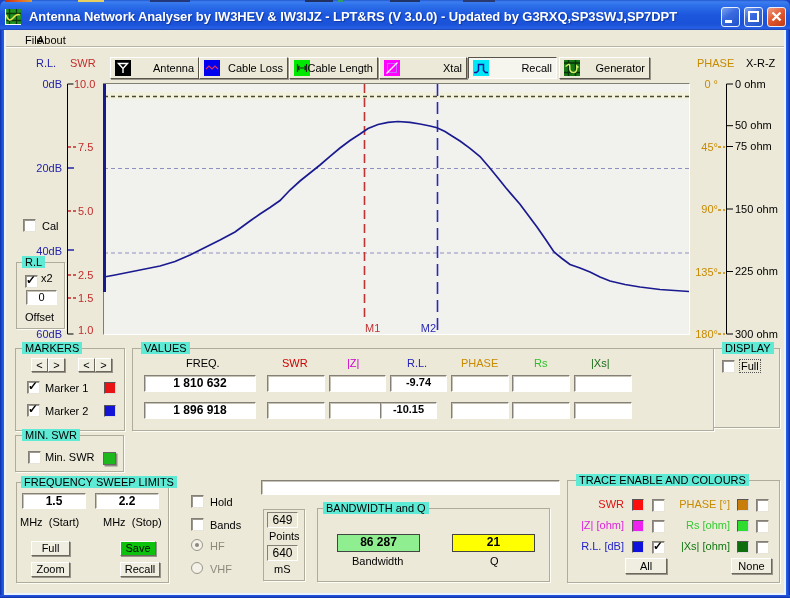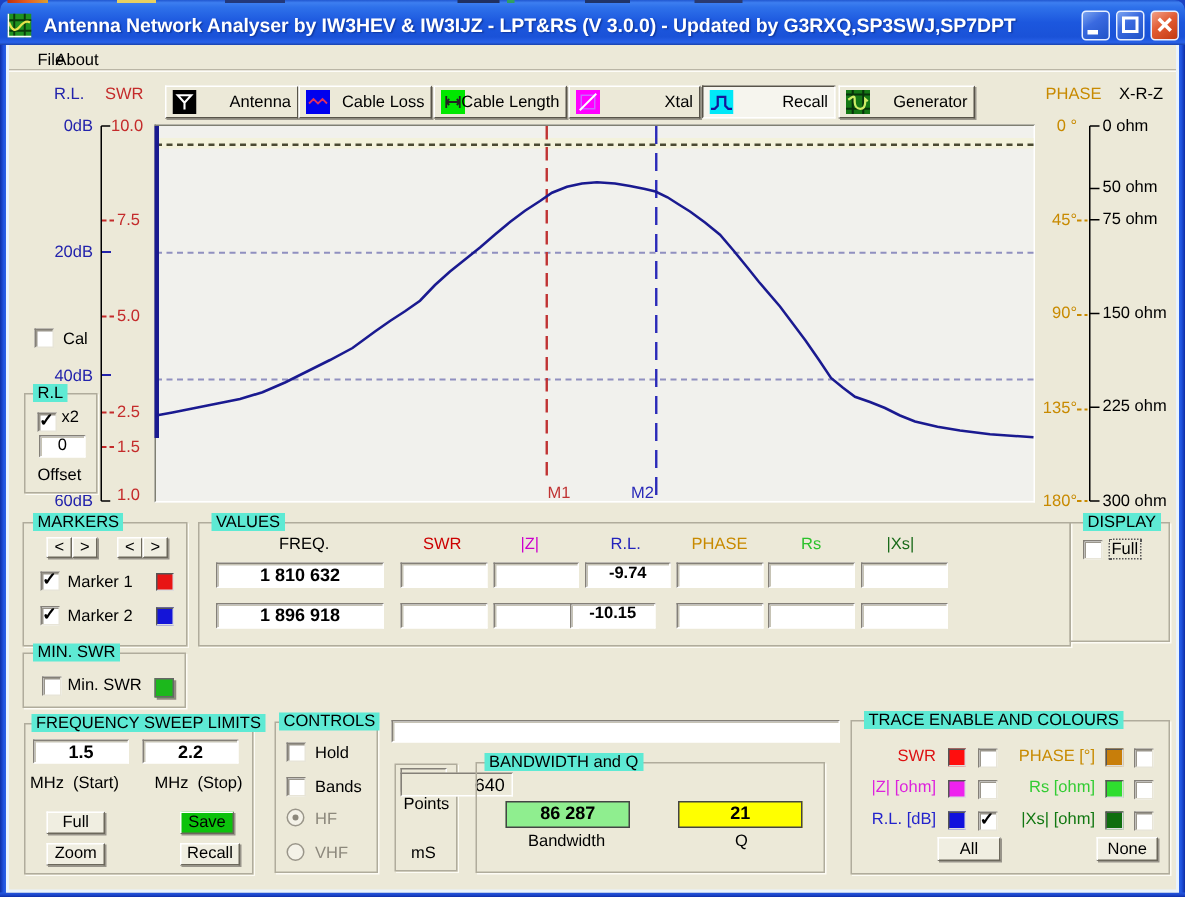--- a/index.html
+++ b/index.html
@@ -256,38 +256,35 @@
     </div>
   <div class="abs inp" style="left:22px;top:493px;width:62px;height:14px;">1.5</div>
   <div class="abs inp" style="left:95px;top:493px;width:62px;height:14px;">2.2</div>
   <div class="abs lbl" style="left:20px;top:516px;">MHz&nbsp; (Start)</div>
   <div class="abs lbl" style="left:103px;top:516px;">MHz&nbsp; (Stop)</div>
   <div class="abs btn" style="left:31px;top:541px;width:37px;height:13px;line-height:13px;">Full</div>
   <div class="abs btn" style="left:31px;top:562px;width:37px;height:13px;line-height:13px;">Zoom</div>
   <div class="abs btn" style="left:120px;top:541px;width:34px;height:13px;line-height:13px;background:#0CC20C;">Save</div>
   <div class="abs btn" style="left:120px;top:562px;width:38px;height:13px;line-height:13px;">Recall</div>
 
-  <div class="abs gb" style="left:183px;top:481px;width:67px;height:99px;">
-      <span class="gb-t" style="left:2px;">CONTROLS</span>
-    </div>
   <div class="abs cb" style="left:191px;top:495px;"></div>
   <div class="abs lbl" style="left:210px;top:496px;">Hold</div>
   <div class="abs cb" style="left:191px;top:518px;"></div>
   <div class="abs lbl" style="left:210px;top:519px;">Bands</div>
   <div class="abs rad" style="left:191px;top:539px;">
       <span class="rdot"></span>
     </div>
   <div class="abs lbl" style="left:210px;top:540px;color:#8c887c;">HF</div>
   <div class="abs rad" style="left:191px;top:562px;"></div>
   <div class="abs lbl" style="left:210px;top:563px;color:#8c887c;">VHF</div>
 
   <div class="abs gb" style="left:263px;top:509px;width:40px;height:70px;"></div>
   <div class="abs pbox" style="left:267px;top:512px;">649</div>
   <div class="abs lbl" style="left:269px;top:530px;">Points</div>
-  <div class="abs pbox" style="left:267px;top:515px;padding-left:44px;">640</div>
+  <div class="abs pbox" style="left:267px;top:545px;">640</div>
   <div class="abs lbl" style="left:274px;top:563px;">mS</div>
 
   <div class="abs gb" style="left:317px;top:508px;width:231px;height:72px;">
       <span class="gb-t" style="left:5px;">BANDWIDTH and Q</span>
     </div>
   <div class="abs vbox" style="left:337px;top:534px;background:#8FEE8F;">86 287</div>
   <div class="abs lbl" style="left:352px;top:555px;">Bandwidth</div>
   <div class="abs vbox" style="left:452px;top:534px;background:#FFFF00;">21</div>
   <div class="abs lbl" style="left:490px;top:555px;">Q</div>
 

